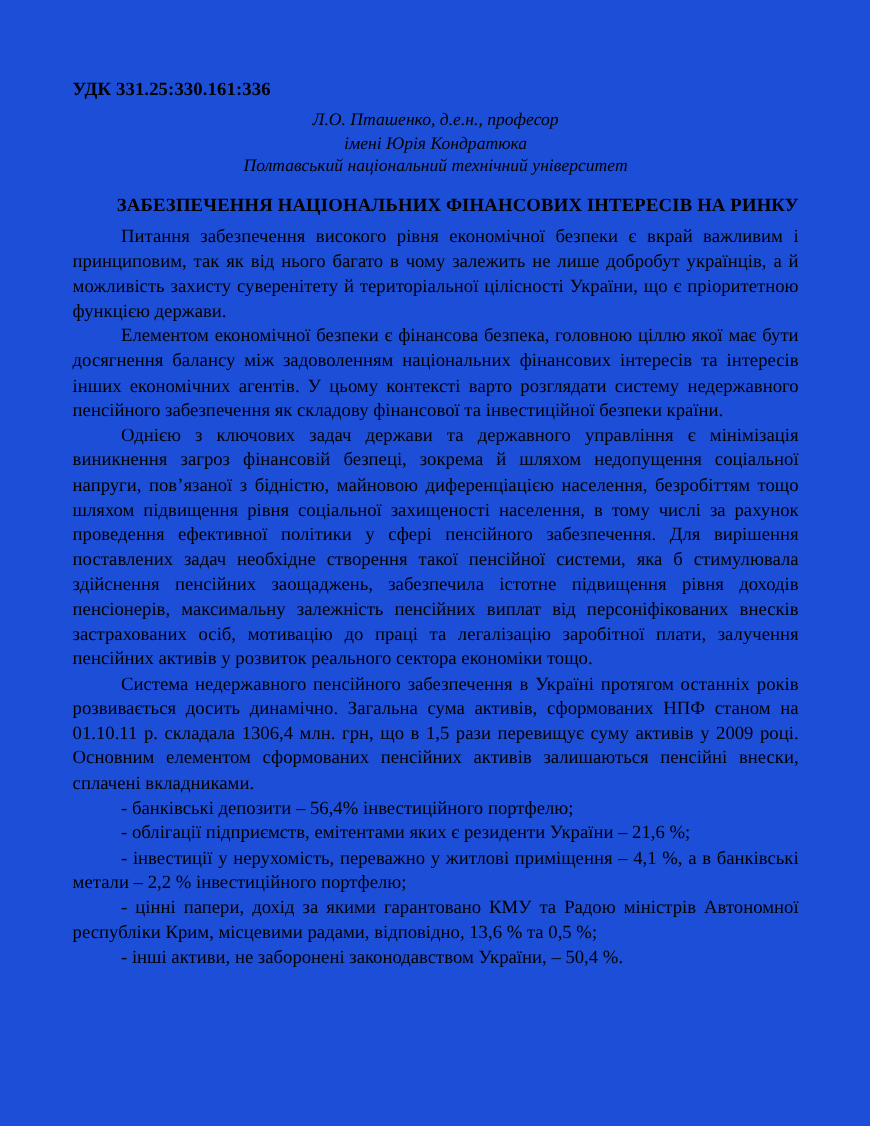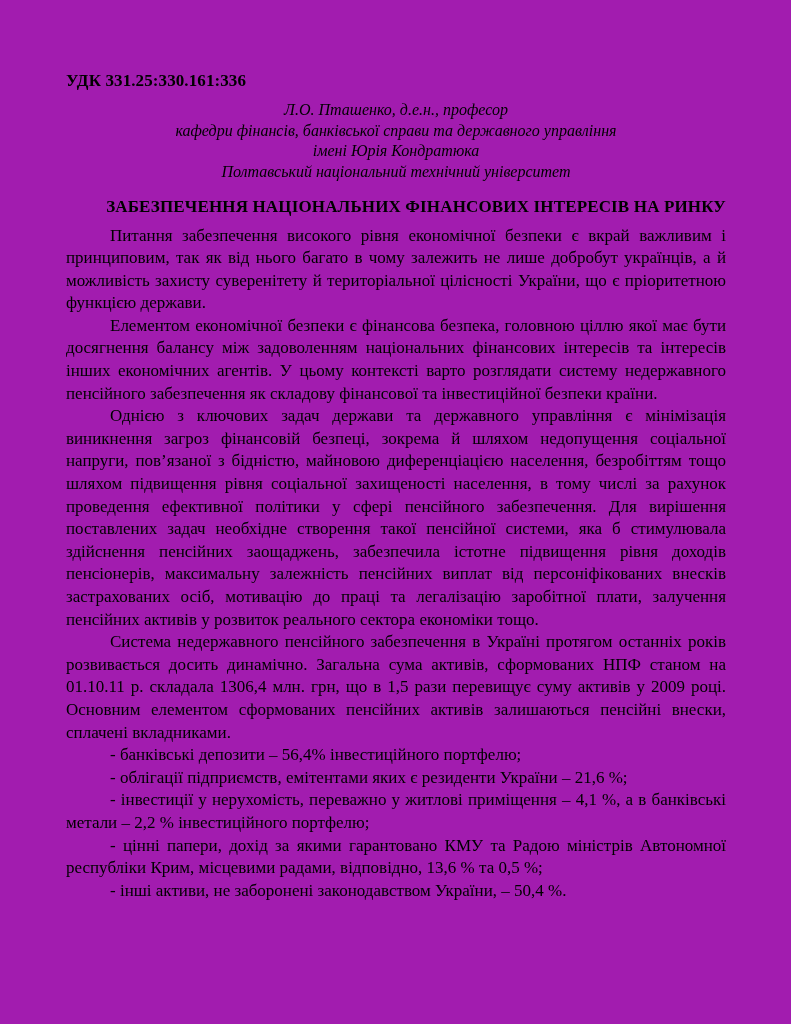--- a/index.html
+++ b/index.html
@@ -15,21 +15,21 @@
     color: #000000;
     -webkit-font-smoothing: antialiased;
   }
   .page {
     position: relative;
     width: 791px;
     height: 1024px;
     box-sizing: border-box;
     padding: 15px;
     overflow: hidden;
-    background: #a21caf;
+    background: #1d4ed8;
   }
   .content {
     position: absolute;
     left: 66px;
     top: 70px;
     width: 660px;
   }
 
   
   .udk {
@@ -93,21 +93,20 @@
 </head>
 <body>
 
 <div class="page">
   <div class="content">
 
     <div class="udk">УДК 331.25:330.161:336</div>
 
     <div class="author-block">
       <span class="author-line">Л.О. Пташенко, д.е.н., професор</span>
-      <span class="author-line">кафедри фінансів, банківської справи та державного управління</span>
       <span class="author-line">імені Юрія Кондратюка</span>
       <span class="author-line">Полтавський національний технічний університет</span>
     </div>
 
     <h1 class="doc-title">
       <span class="title-line">ЗАБЕЗПЕЧЕННЯ НАЦІОНАЛЬНИХ ФІНАНСОВИХ ІНТЕРЕСІВ НА РИНКУ</span>
     </h1>
 
     <p class="para">Питання забезпечення високого рівня економічної безпеки є вкрай важливим і принциповим, так як від нього багато в чому залежить не лише добробут українців, а й можливість захисту суверенітету й територіальної цілісності України, що є пріоритетною функцією держави.</p>
 

